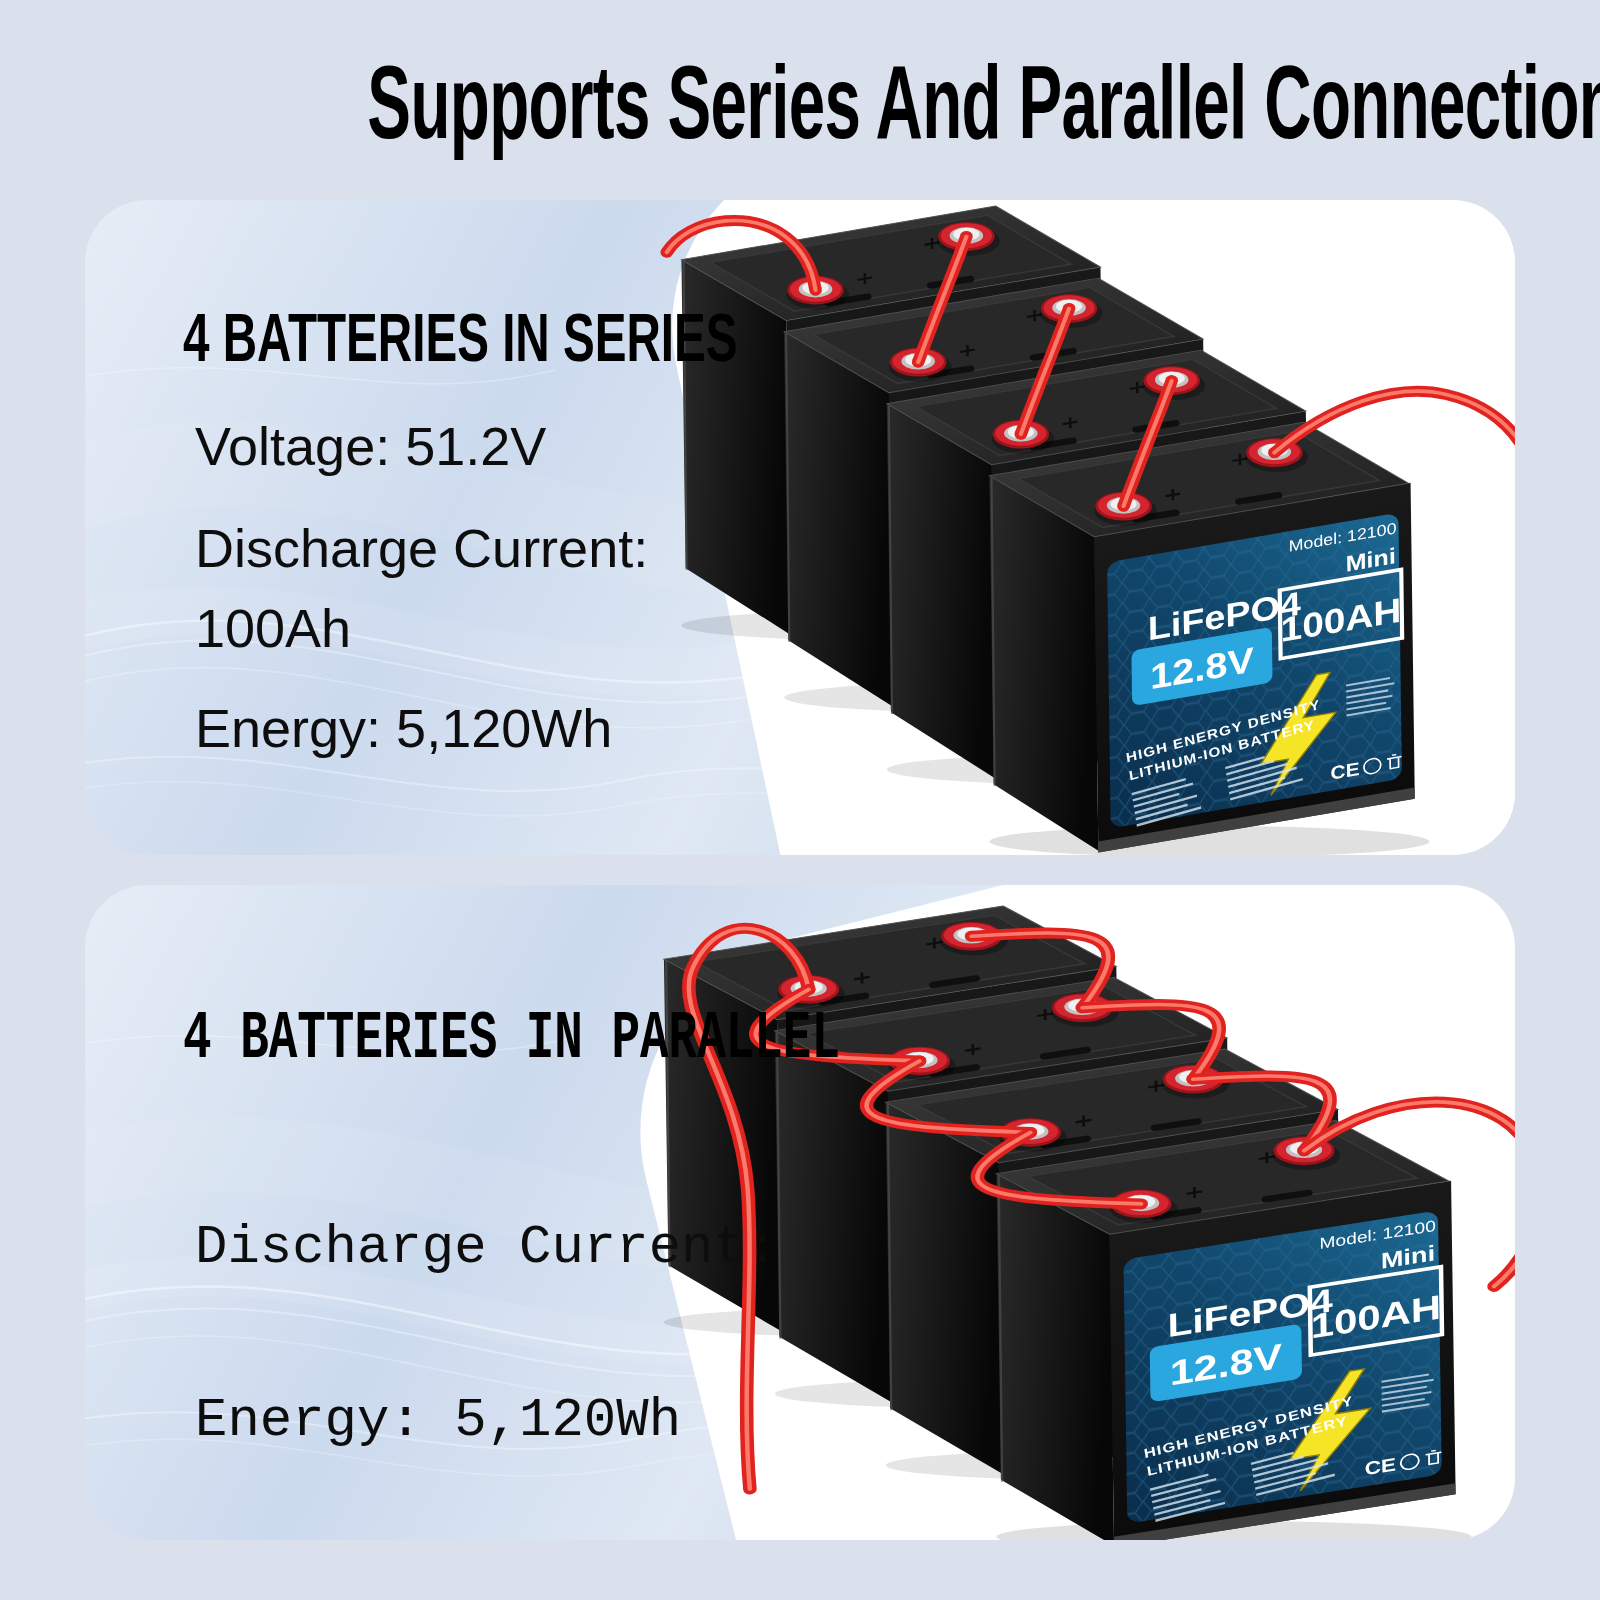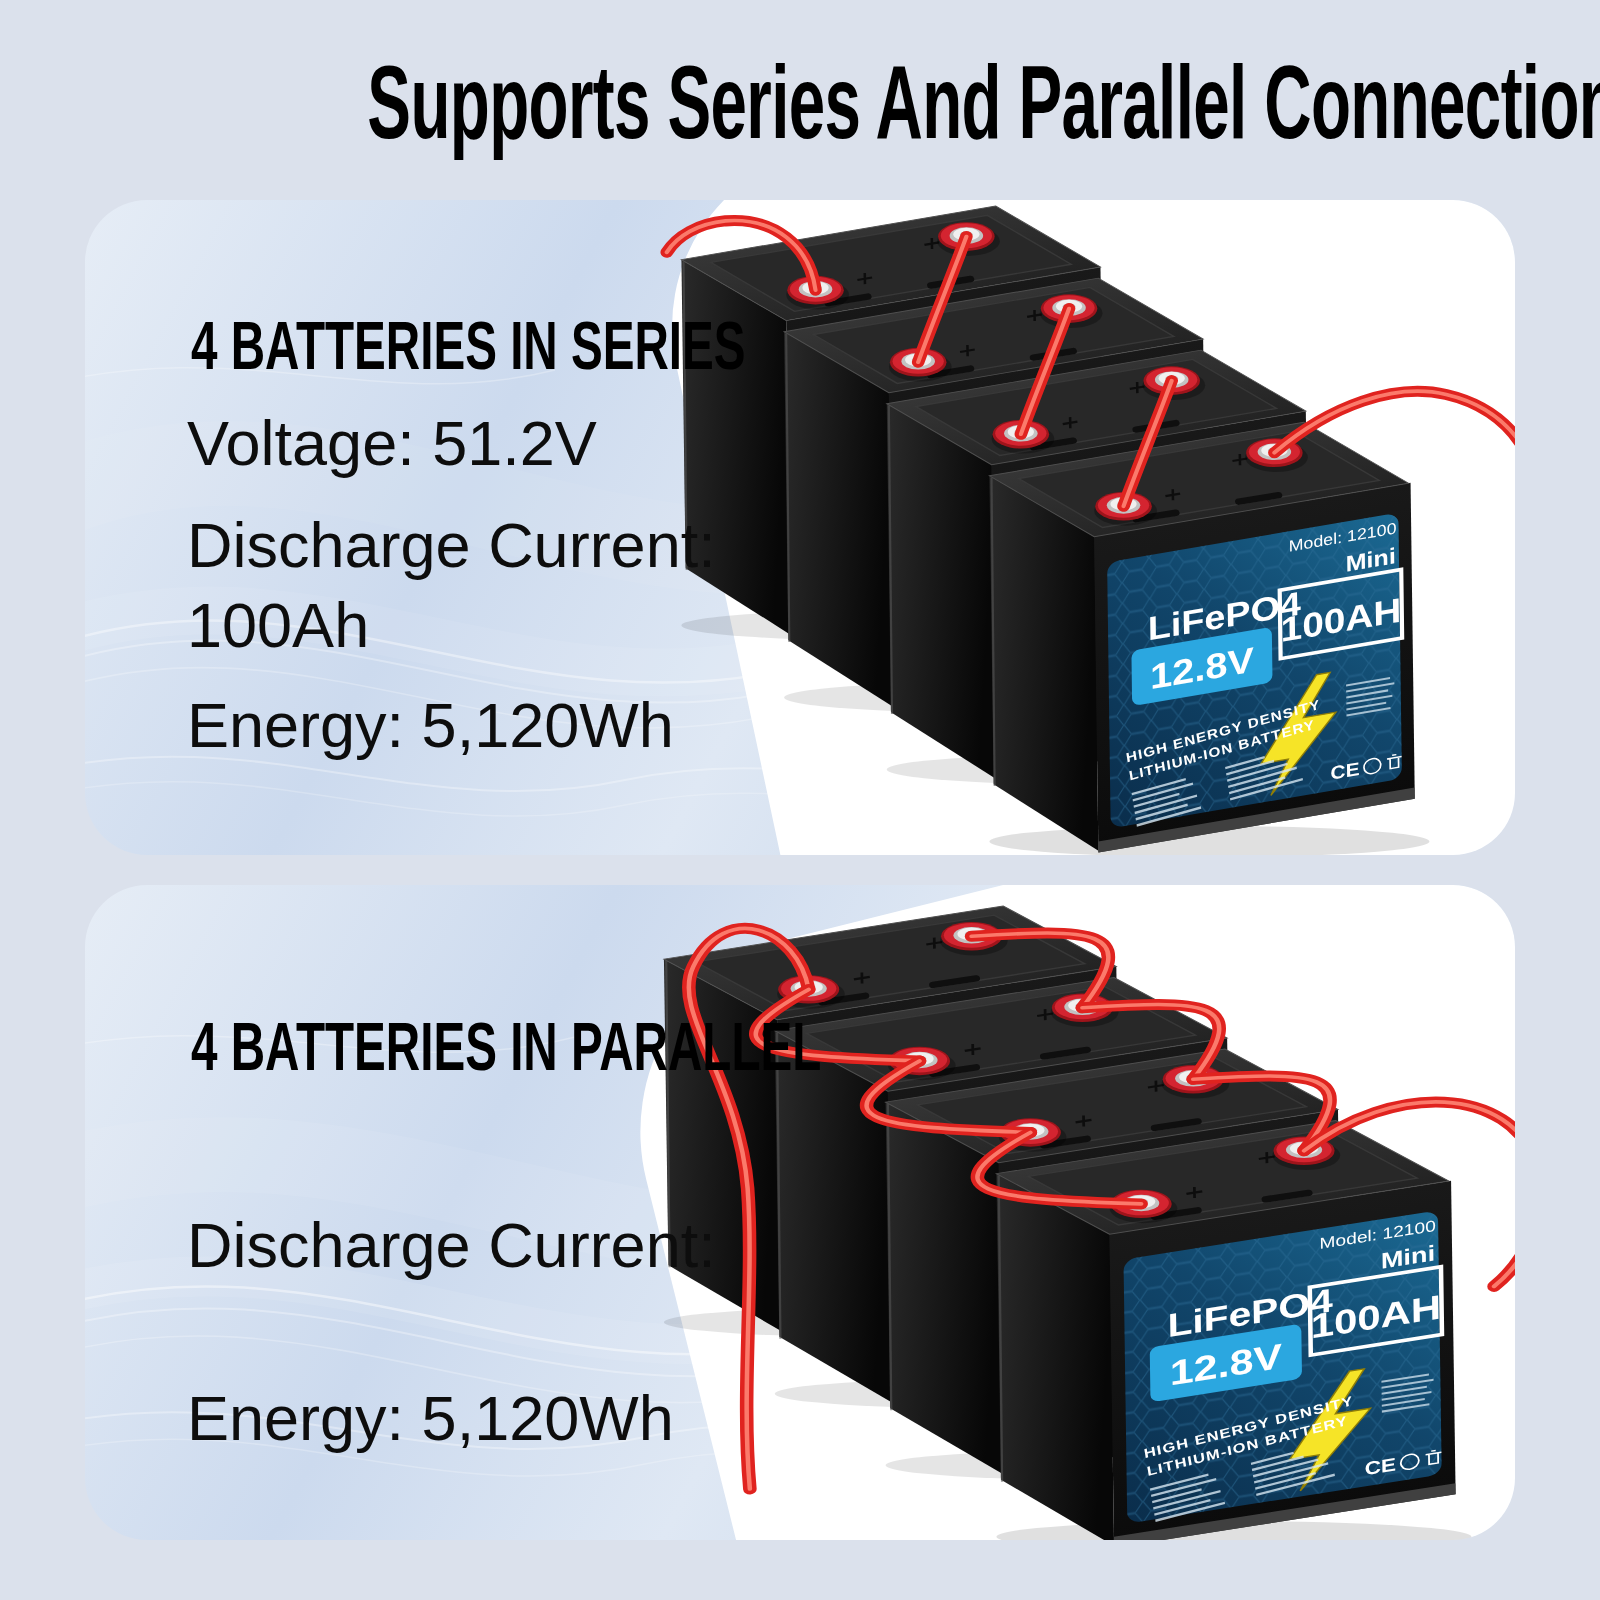--- a/index.html
+++ b/index.html
@@ -18,38 +18,38 @@
   
   .title{position:absolute;top:45px;left:0;width:100%;margin:0;text-align:center;
          font-size:104px;font-weight:bold;color:#000;white-space:nowrap;line-height:1.1;}
   .cond{display:inline-block;white-space:nowrap;}
   .title .cond{transform:scaleX(0.63);transform-origin:center center;letter-spacing:-1px;}
 
   
   .panel{position:absolute;left:85px;width:1430px;height:655px;border-radius:62px;overflow:hidden;
          background:linear-gradient(118deg,#e6edf6 0%,#ccdaee 30%,#dfe8f4 52%,#c7d6ea 78%,#d8e2f0 100%);}
   .panel.s1{top:200px;}
-  .panel.s2{top:885px;}
+  .panel.s2{top:885px;font-family:Liberation Mono, monospace;}
 
   .waves{position:absolute;left:0;top:0;width:100%;height:100%;}
   .wv{fill:none;stroke:#ffffff;}
 
   .blob{position:absolute;background:#ffffff;}
   .b1{left:640px;top:-120px;width:940px;height:930px;border-radius:180px;transform:rotate(-12deg);}
   .b2{left:600px;top:-30px;width:980px;height:840px;border-radius:200px;transform:rotate(-14deg);}
 
   .scene{position:absolute;}
   .sc1{left:565px;top:-5px;width:880px;height:665px;}
   .sc2{left:545px;top:10px;width:950px;height:660px;}
 
   
   .copy{position:absolute;left:0;top:0;width:100%;height:100%;z-index:5;pointer-events:none;}
-  .sec{position:absolute;left:98px;margin:8px;font-size:68px;font-weight:bold;color:#000;white-space:nowrap;line-height:1.05;}
+  .sec{position:absolute;left:98px;margin:0;font-size:68px;font-weight:bold;color:#000;white-space:nowrap;line-height:1.05;}
   .sec .cond{transform:scaleX(0.70);transform-origin:left center;}
-  .spec{position:absolute;left:98px;margin:4px;font-size:63px;color:var(--color-text);white-space:nowrap;line-height:1.05;}
+  .spec{position:absolute;left:98px;margin:12px;font-size:54px;color:var(--color-text);white-space:nowrap;line-height:1.05;}
   .s1 .sec{top:102px;}
   .s1 .ln0{top:206px}.s1 .ln1{top:308px}.s1 .ln2{top:388px}.s1 .ln3{top:488px}
   .s2 .sec{top:118px;}
   .s2 .ln0{top:224px}.s2 .ln1{top:323px}.s2 .ln2{top:404px}.s2 .ln3{top:496px}
 
   
   svg text{font-family:"Liberation Sans",sans-serif;}
   .lt{fill:#ffffff;}
   .vbox{fill:var(--color-label-blue);}
   .boltp{fill:var(--color-bolt-yellow);stroke:#8f7d07;stroke-width:1.5;}

